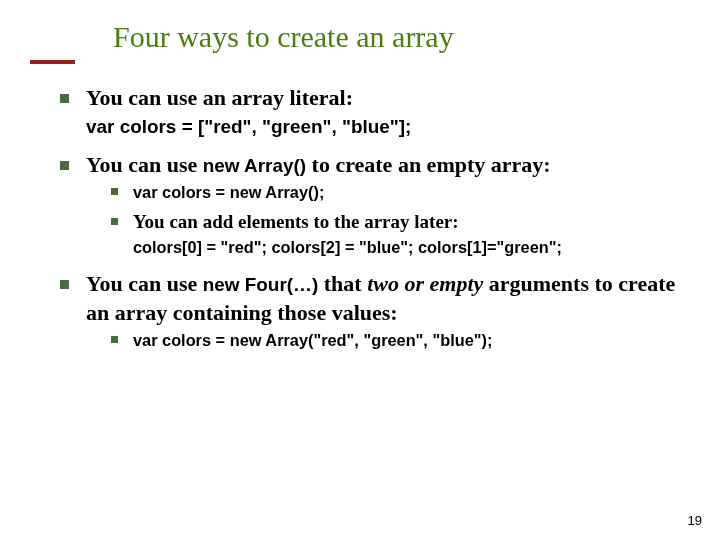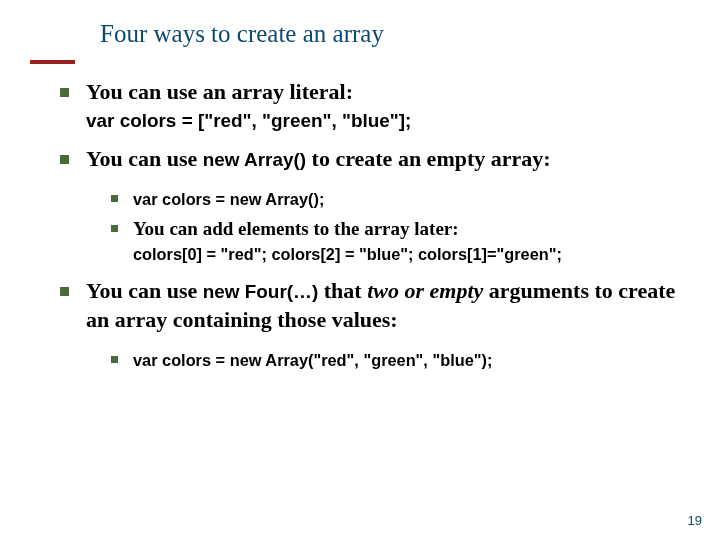--- a/index.html
+++ b/index.html
@@ -13,24 +13,24 @@
     position: relative;
     overflow: hidden;
   }
   .slide {
     padding: 20px 40px 20px 50px;
     box-sizing: border-box;
     width: 100%;
     height: 100%;
   }
   .title {
-    font-size: 25px;
+    font-size: 30px;
     font-weight: normal;
-    margin: 0 0 30px 50px;
-    color: #0c4a6e;
+    margin: 0 0 30px 63px;
+    color: #4d7c0f;
   }
   .accent {
     position: absolute;
     left: 30px;
     top: 60px;
     width: 45px;
     height: 4px;
     background: #9a1f1f;
   }
   ul.level1 {
@@ -51,21 +51,21 @@
     position: absolute;
     left: 0;
     top: 10px;
     width: 9px;
     height: 9px;
     background: #4a6a3a;
   }
   ul.level2 {
     list-style: none;
     padding: 0;
-    margin: 13px 0 6px 25px;
+    margin: 0 0 6px 25px;
   }
   ul.level2 > li {
     position: relative;
     padding-left: 22px;
     margin-bottom: 6px;
     font-size: 19px;
     line-height: 1.3;
   }
   ul.level2 > li::before {
     content: "";
@@ -87,21 +87,21 @@
   .italic {
     font-style: italic;
   }
   .nowrap { white-space: nowrap; }
   .page-number {
     position: absolute;
     right: 18px;
     bottom: 12px;
     font-family: Arial, sans-serif;
     font-size: 13px;
-    color: #0c4a6e;
+    color: #000000;
   }
 </style>
 </head>
 <body>
 
 <div class="slide">
   <div class="accent"></div>
   <h1 class="title">Four ways to create an array</h1>
 
   <ul class="level1">

